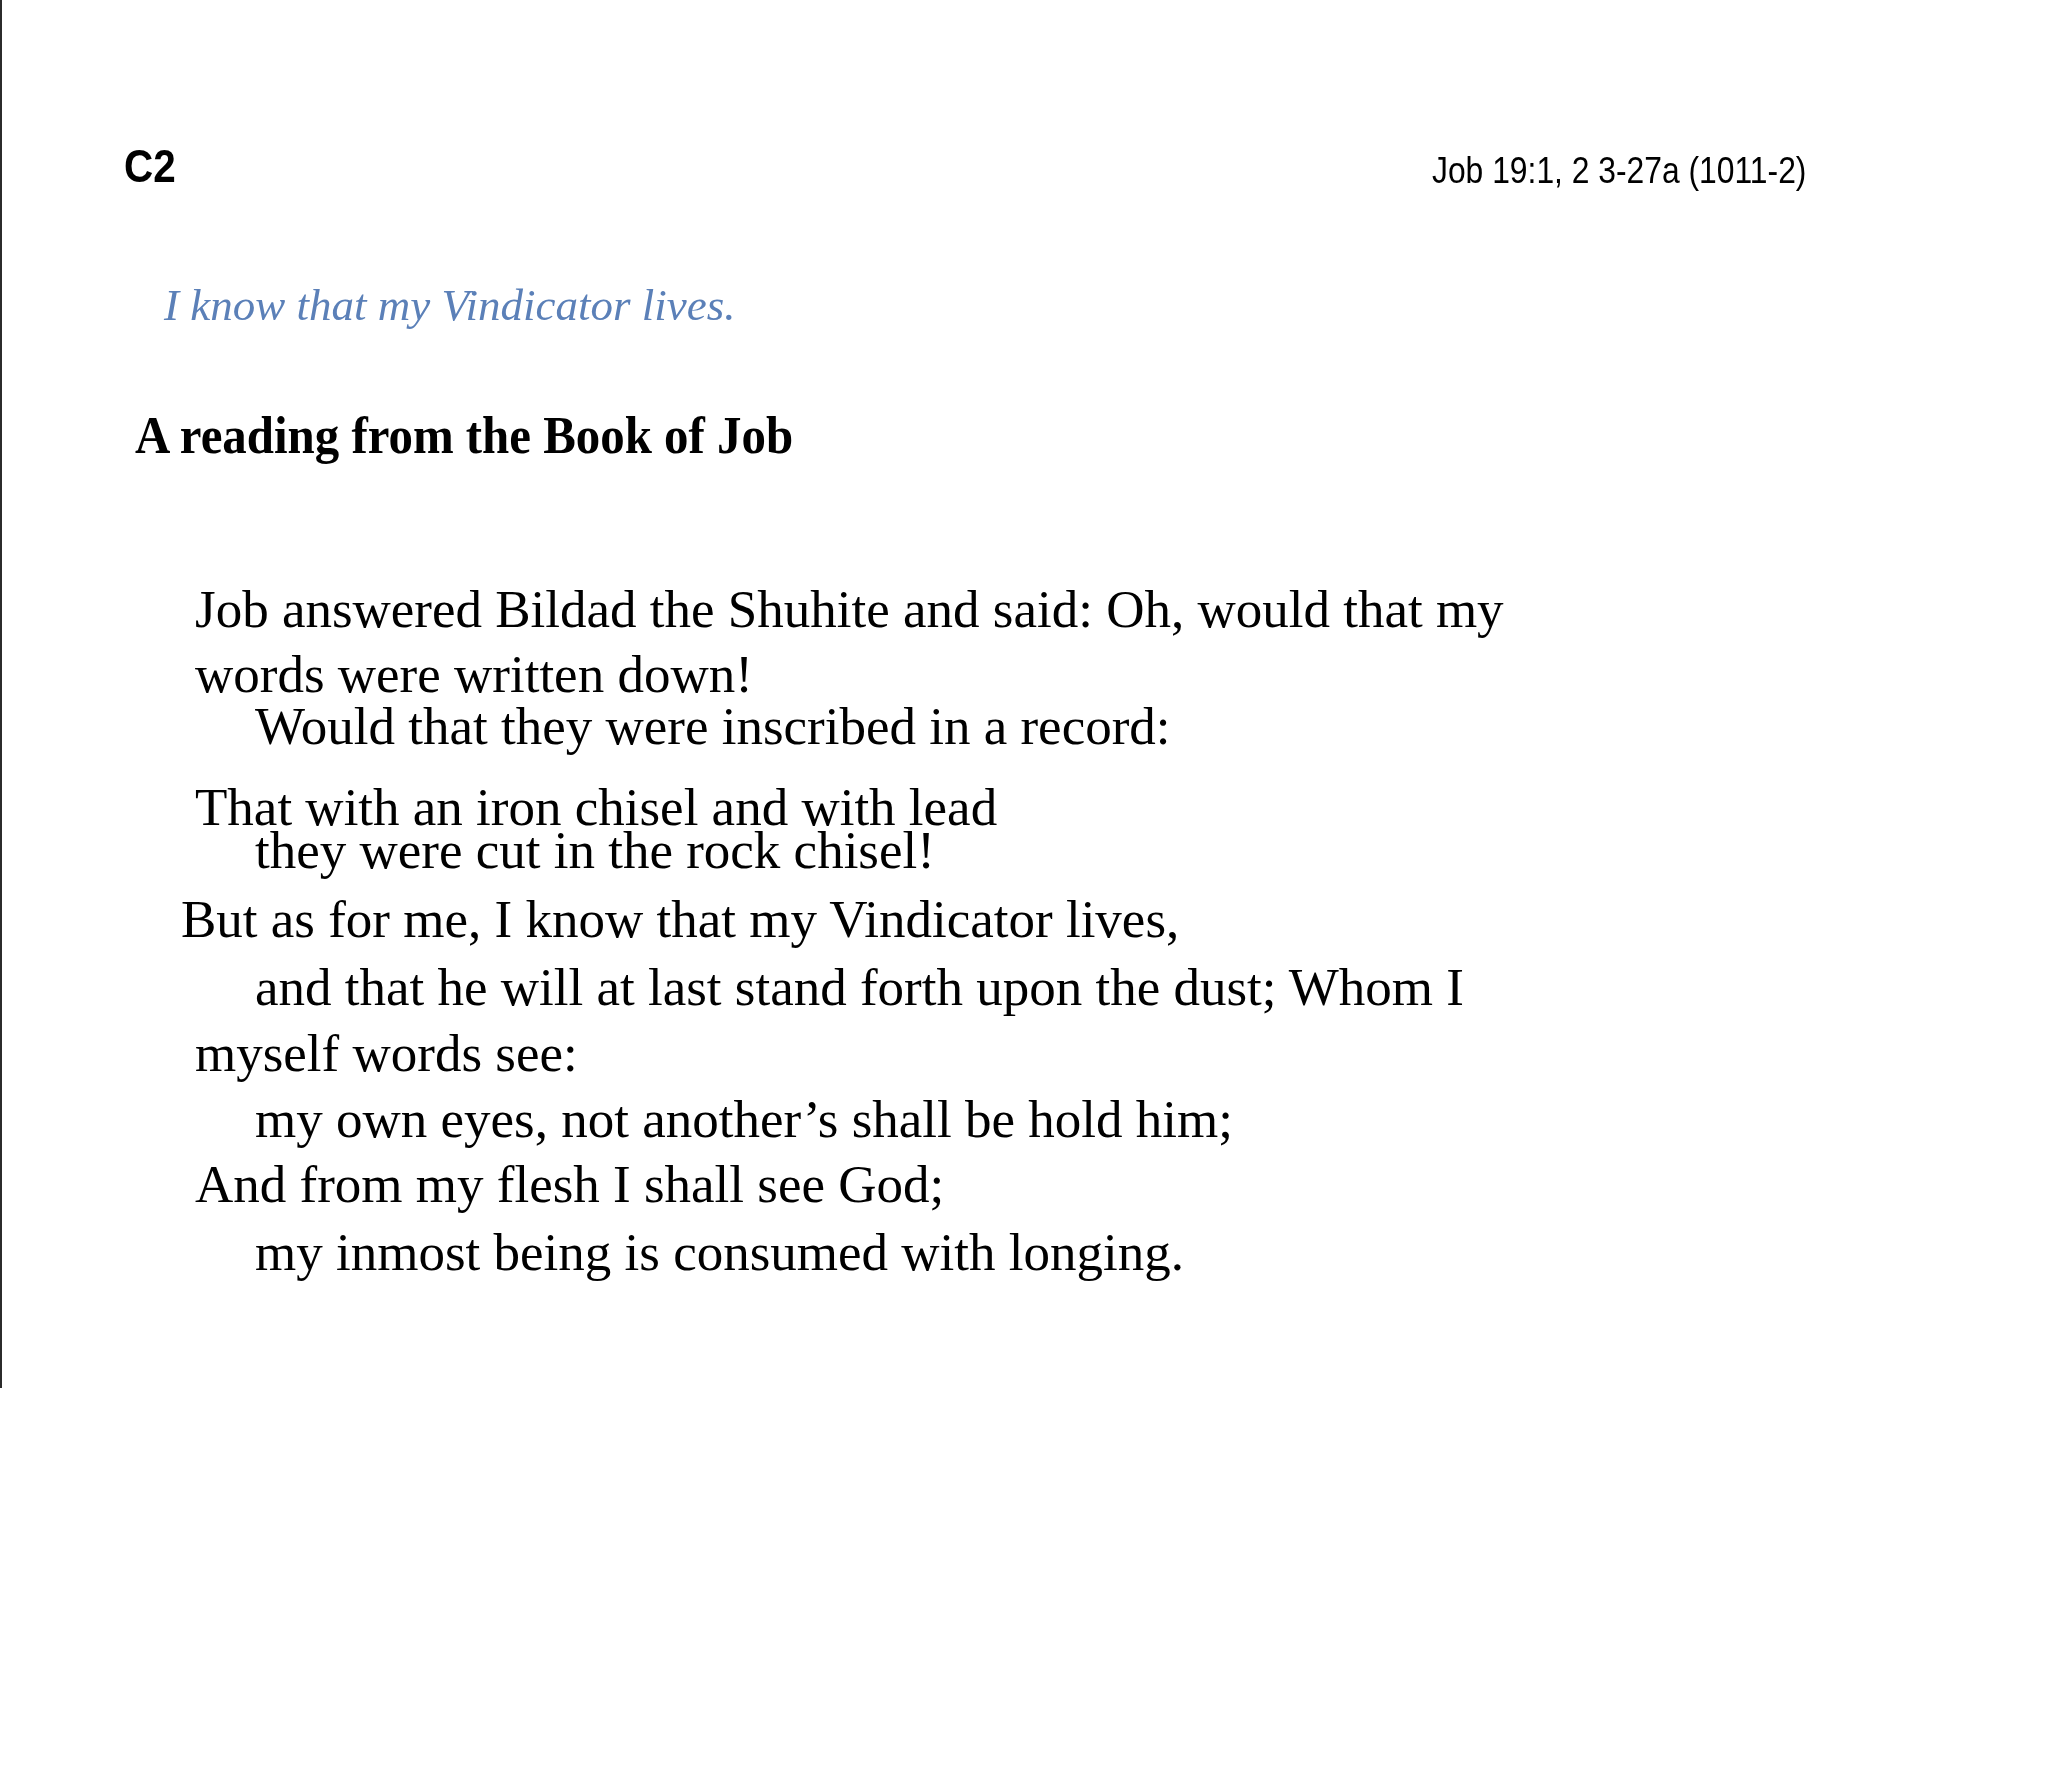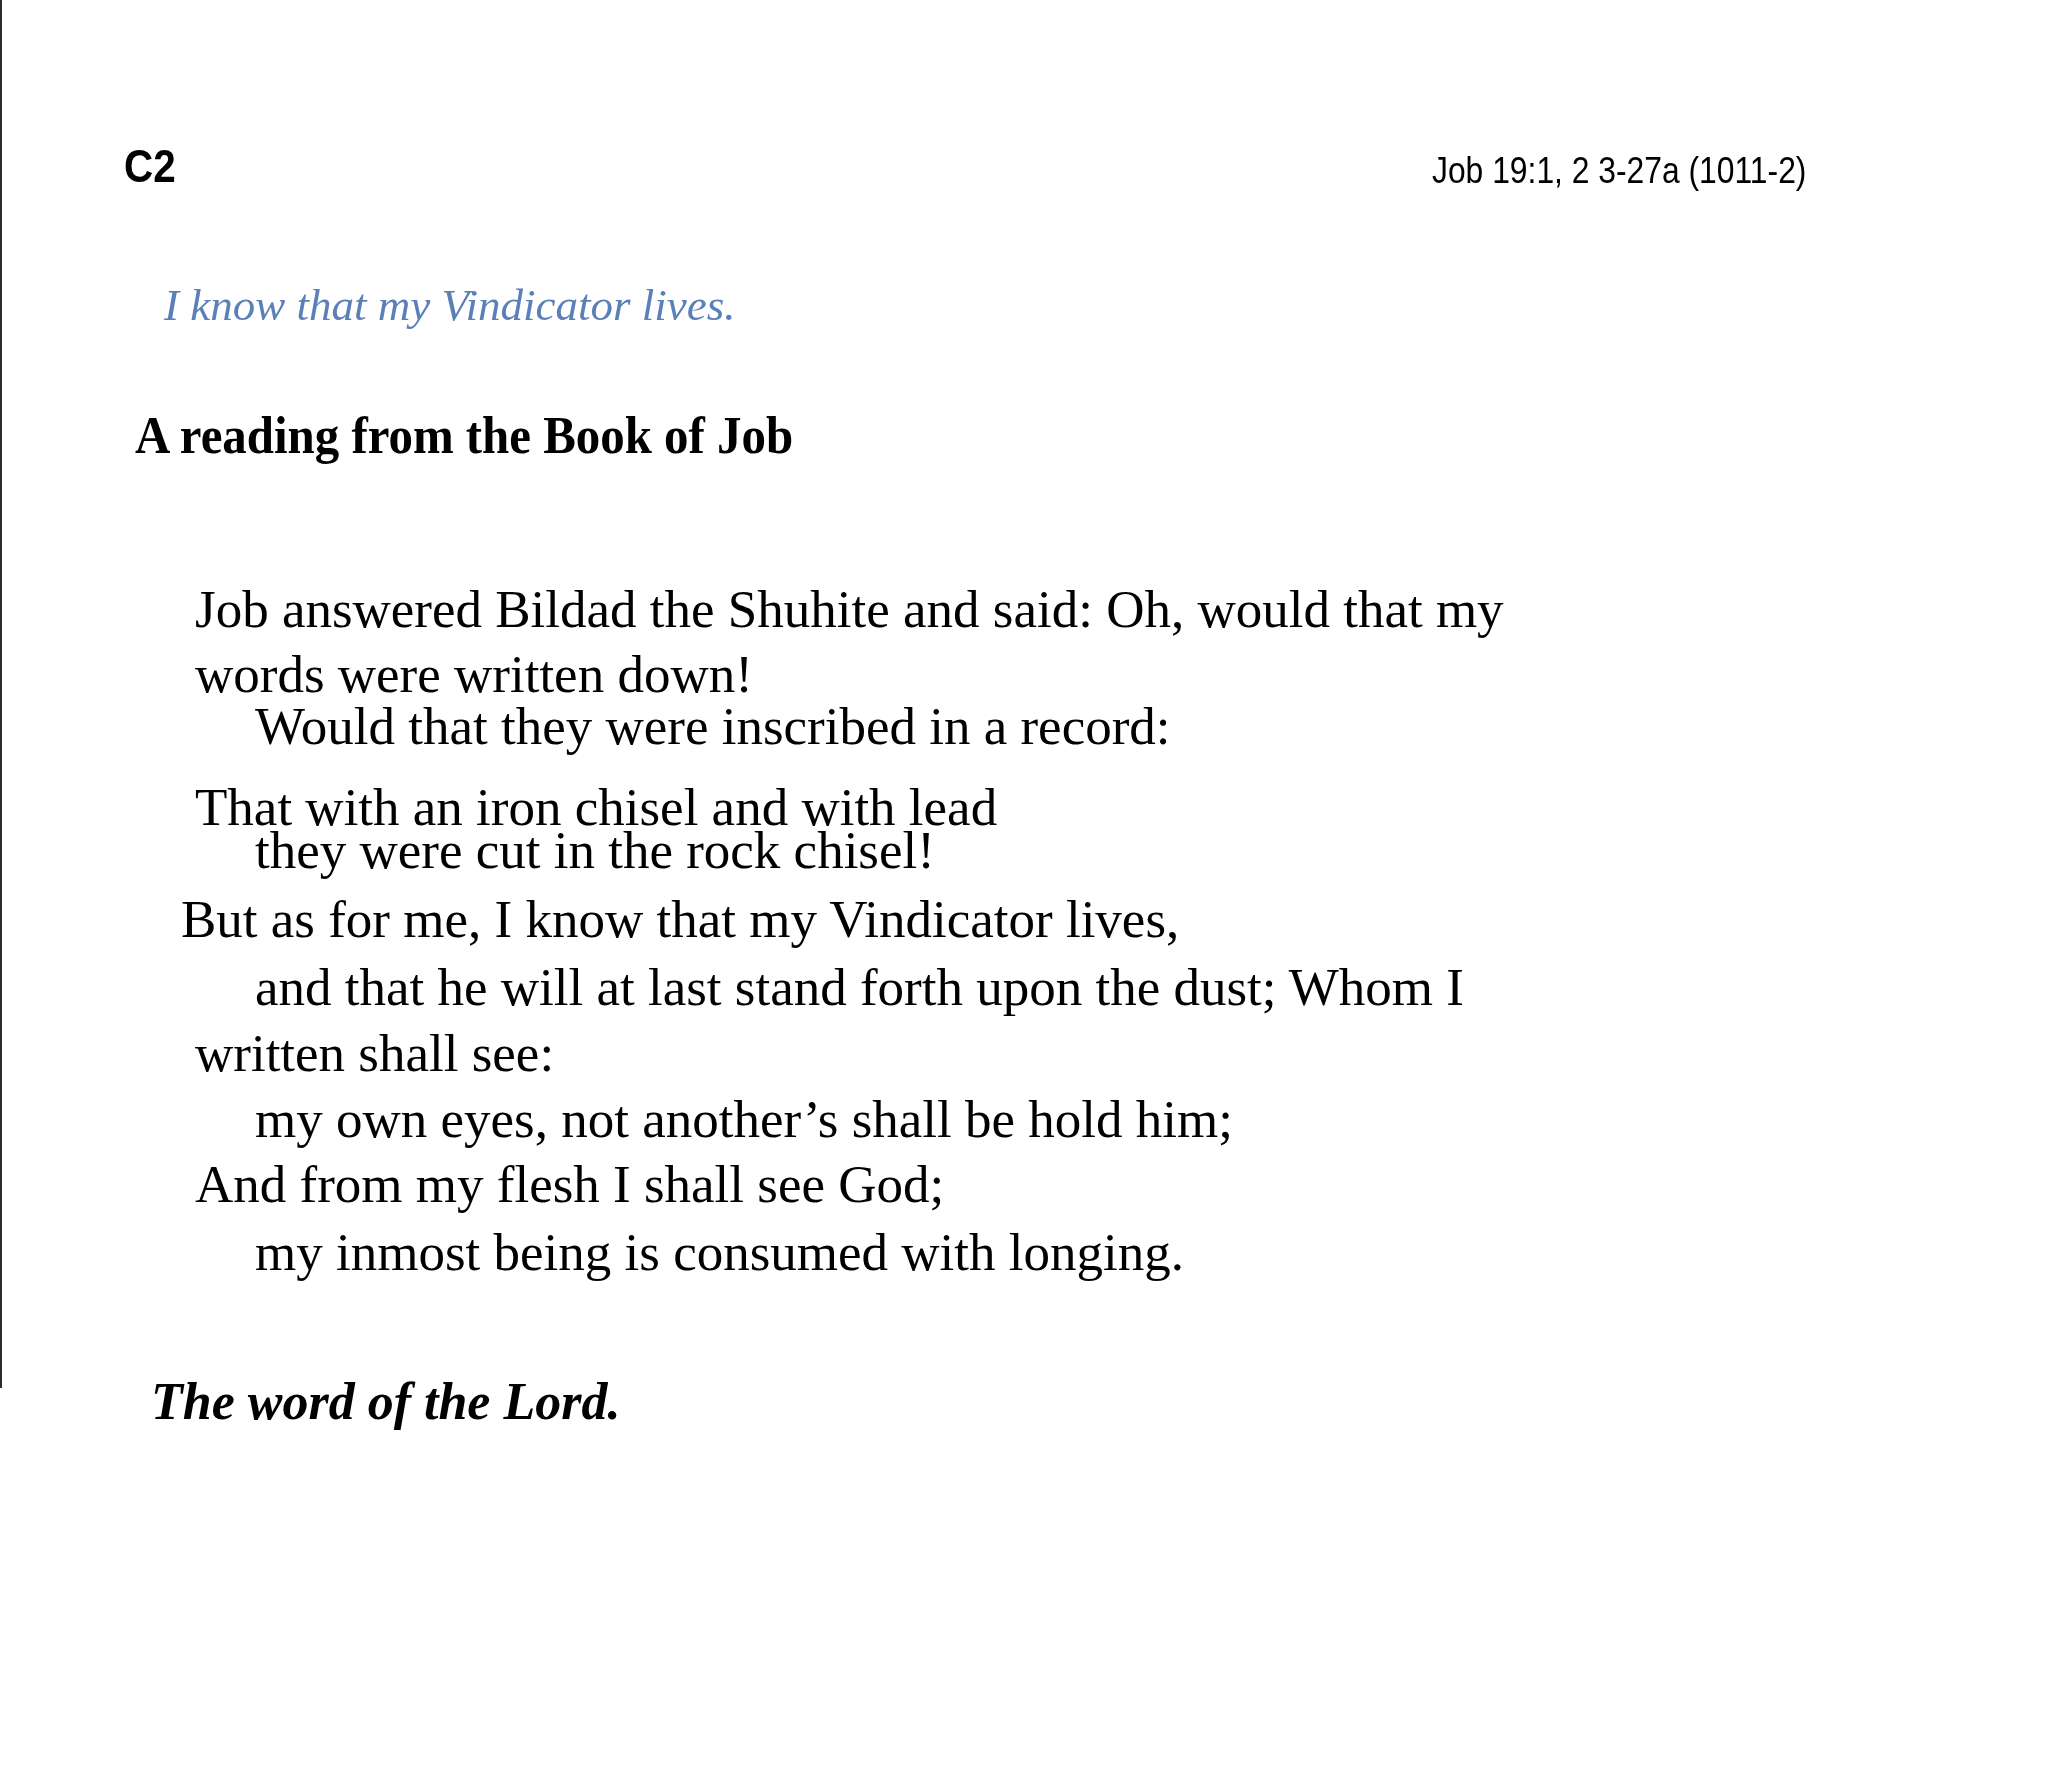--- a/index.html
+++ b/index.html
@@ -98,22 +98,21 @@
   <div class="abs heading">A reading from the Book of Job</div>
 
   <div>
     <div class="abs body-line" style="left:193px; top:563px;">Job answered Bildad the Shuhite and said: Oh, would that my</div>
     <div class="abs body-line" style="left:193px; top:628px;">words were written down!</div>
     <div class="abs body-line" style="left:253px; top:680px;">Would that they were inscribed in a record:</div>
     <div class="abs body-line" style="left:193px; top:761px;text-align:right;">That with an iron chisel and with lead</div>
     <div class="abs body-line" style="left:253px; top:804px;">they were cut in the rock chisel!</div>
     <div class="abs body-line" style="left:179px; top:873px;">But as for me, I know that my Vindicator lives,</div>
     <div class="abs body-line" style="left:253px; top:941px;">and that he will at last stand forth upon the dust; Whom I</div>
-    <div class="abs body-line" style="left:193px; top:1007px;">written shall see:</div>
+    <div class="abs body-line" style="left:193px; top:1007px;">myself words see:</div>
     <div class="abs body-line" style="left:253px; top:1073px;">my own eyes, not another’s shall be hold him;</div>
     <div class="abs body-line" style="left:193px; top:1138px;">And from my flesh I shall see God;</div>
     <div class="abs body-line" style="left:253px; top:1206px;">my inmost being is consumed with longing.</div>
   </div>
 
-  <div class="abs closing">The word of the Lord.</div>
 
 </div>
 
 
 </body></html>

